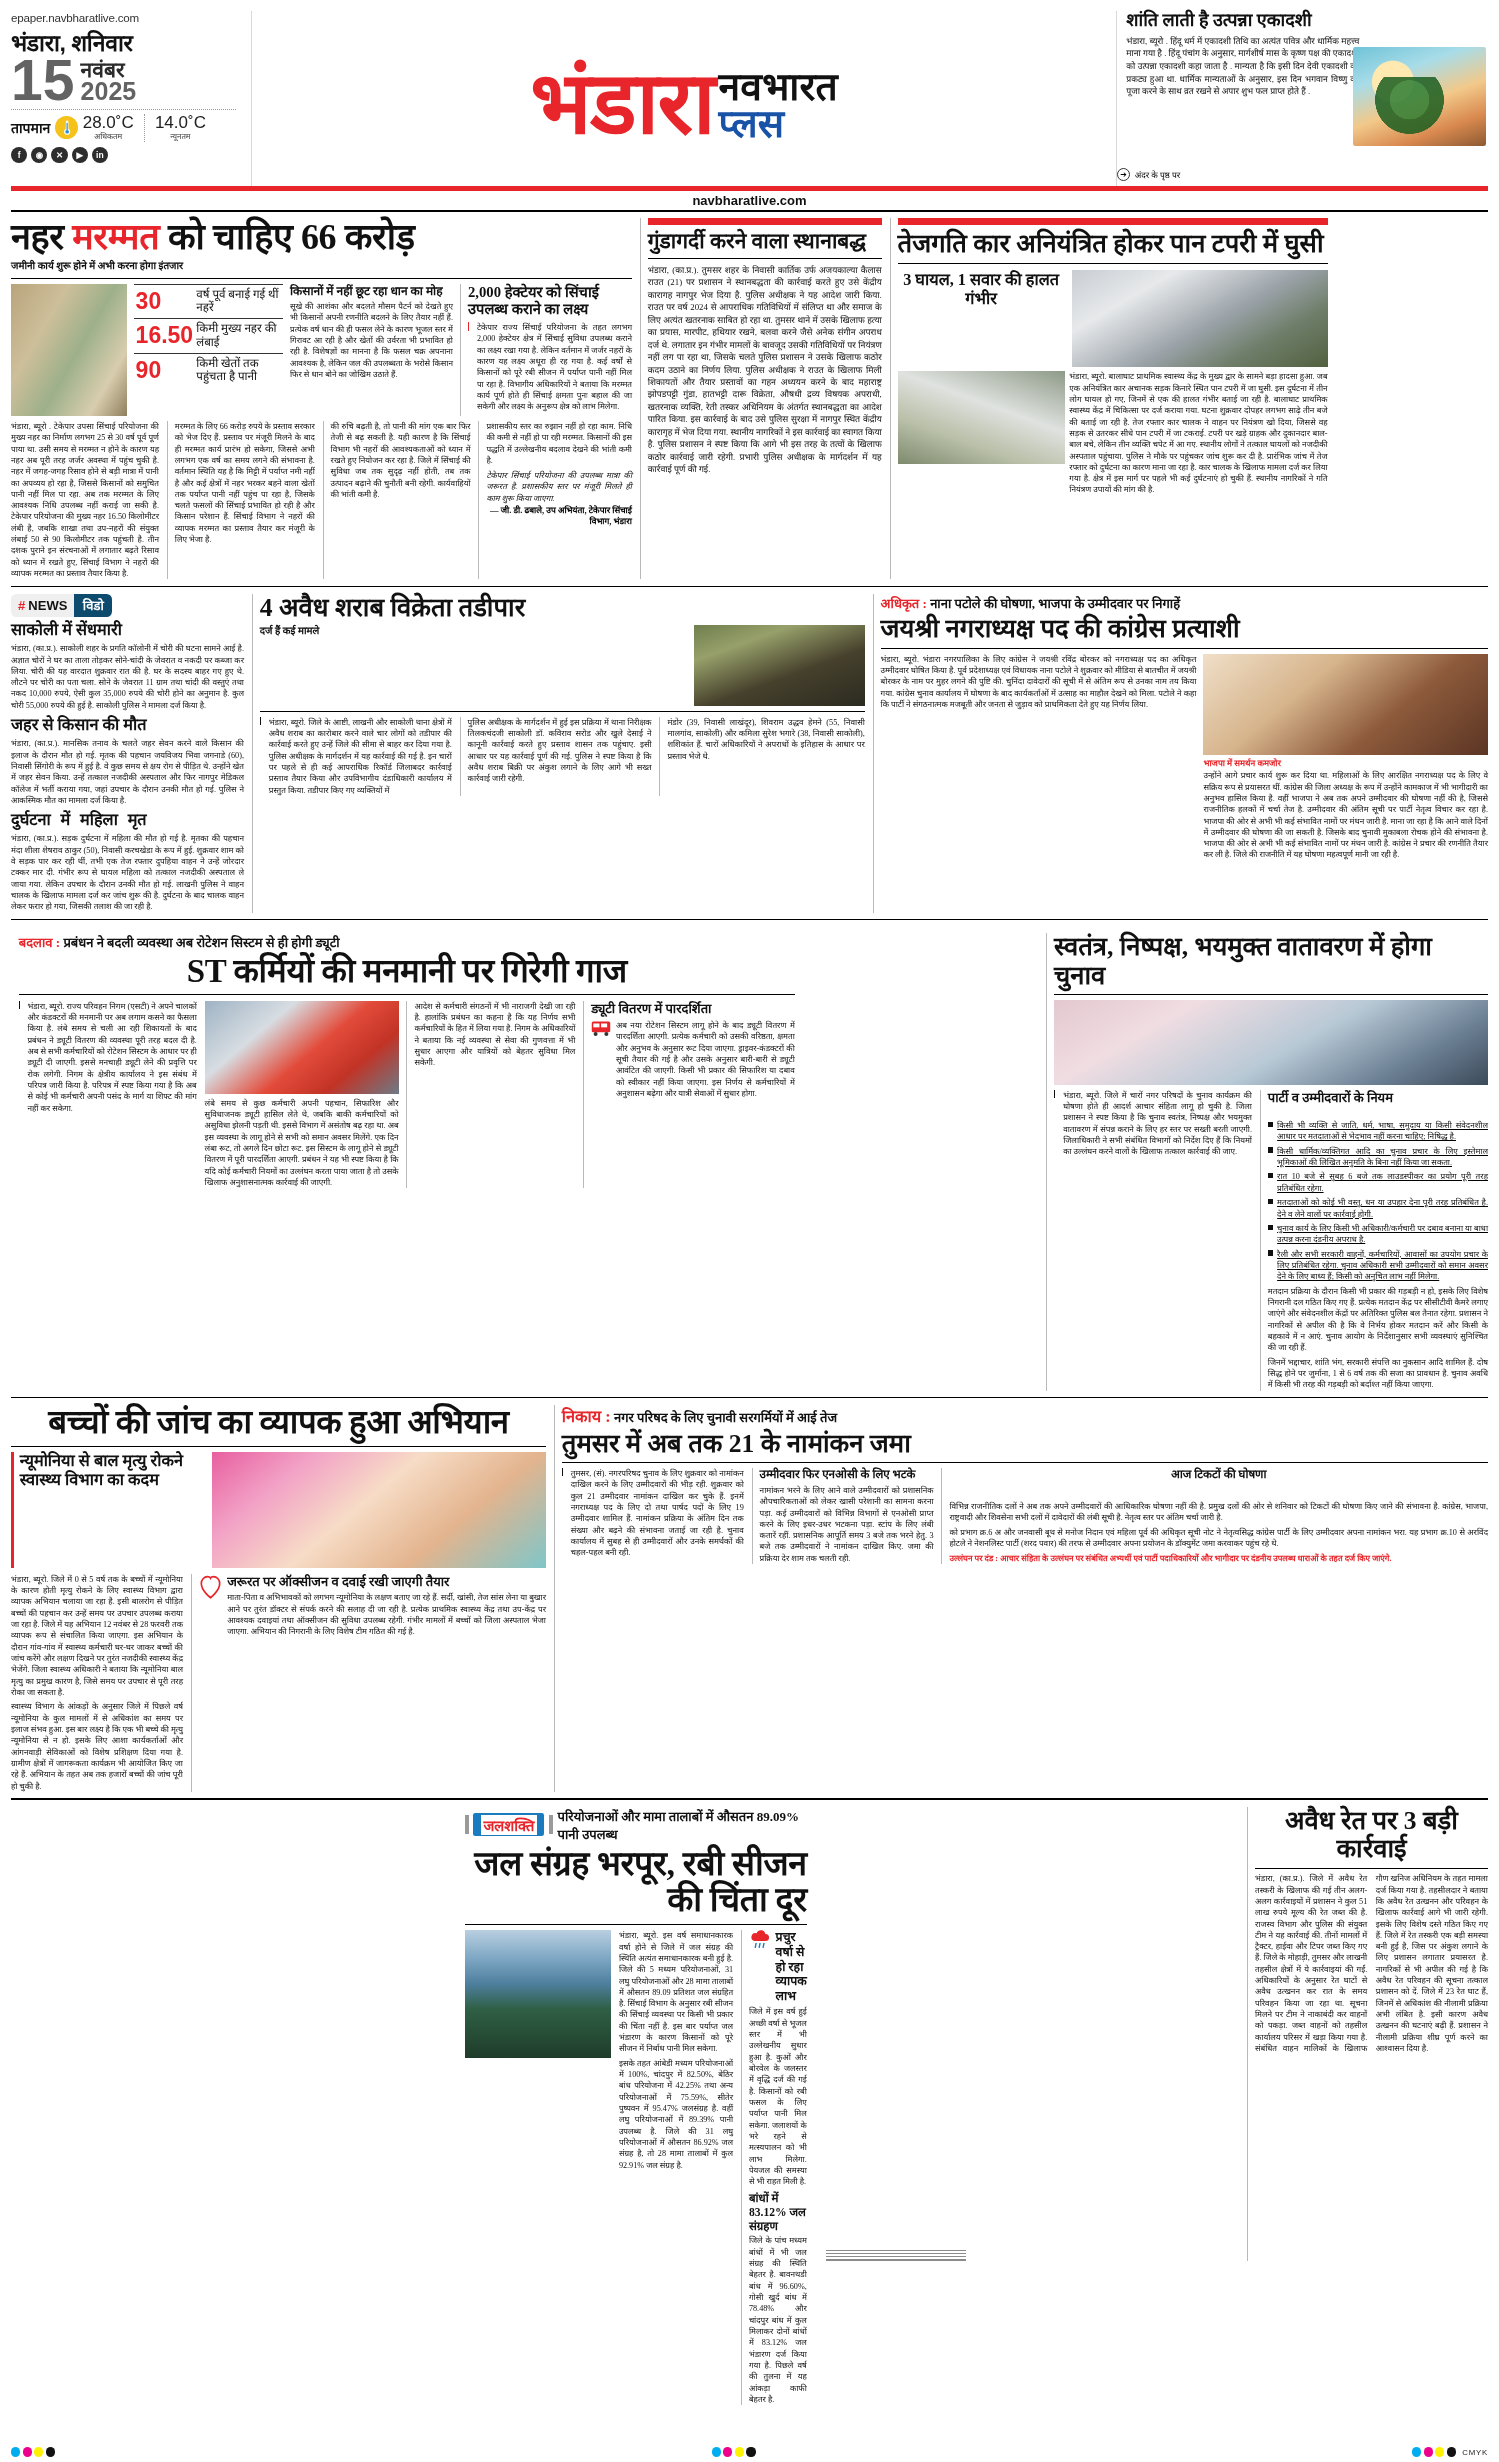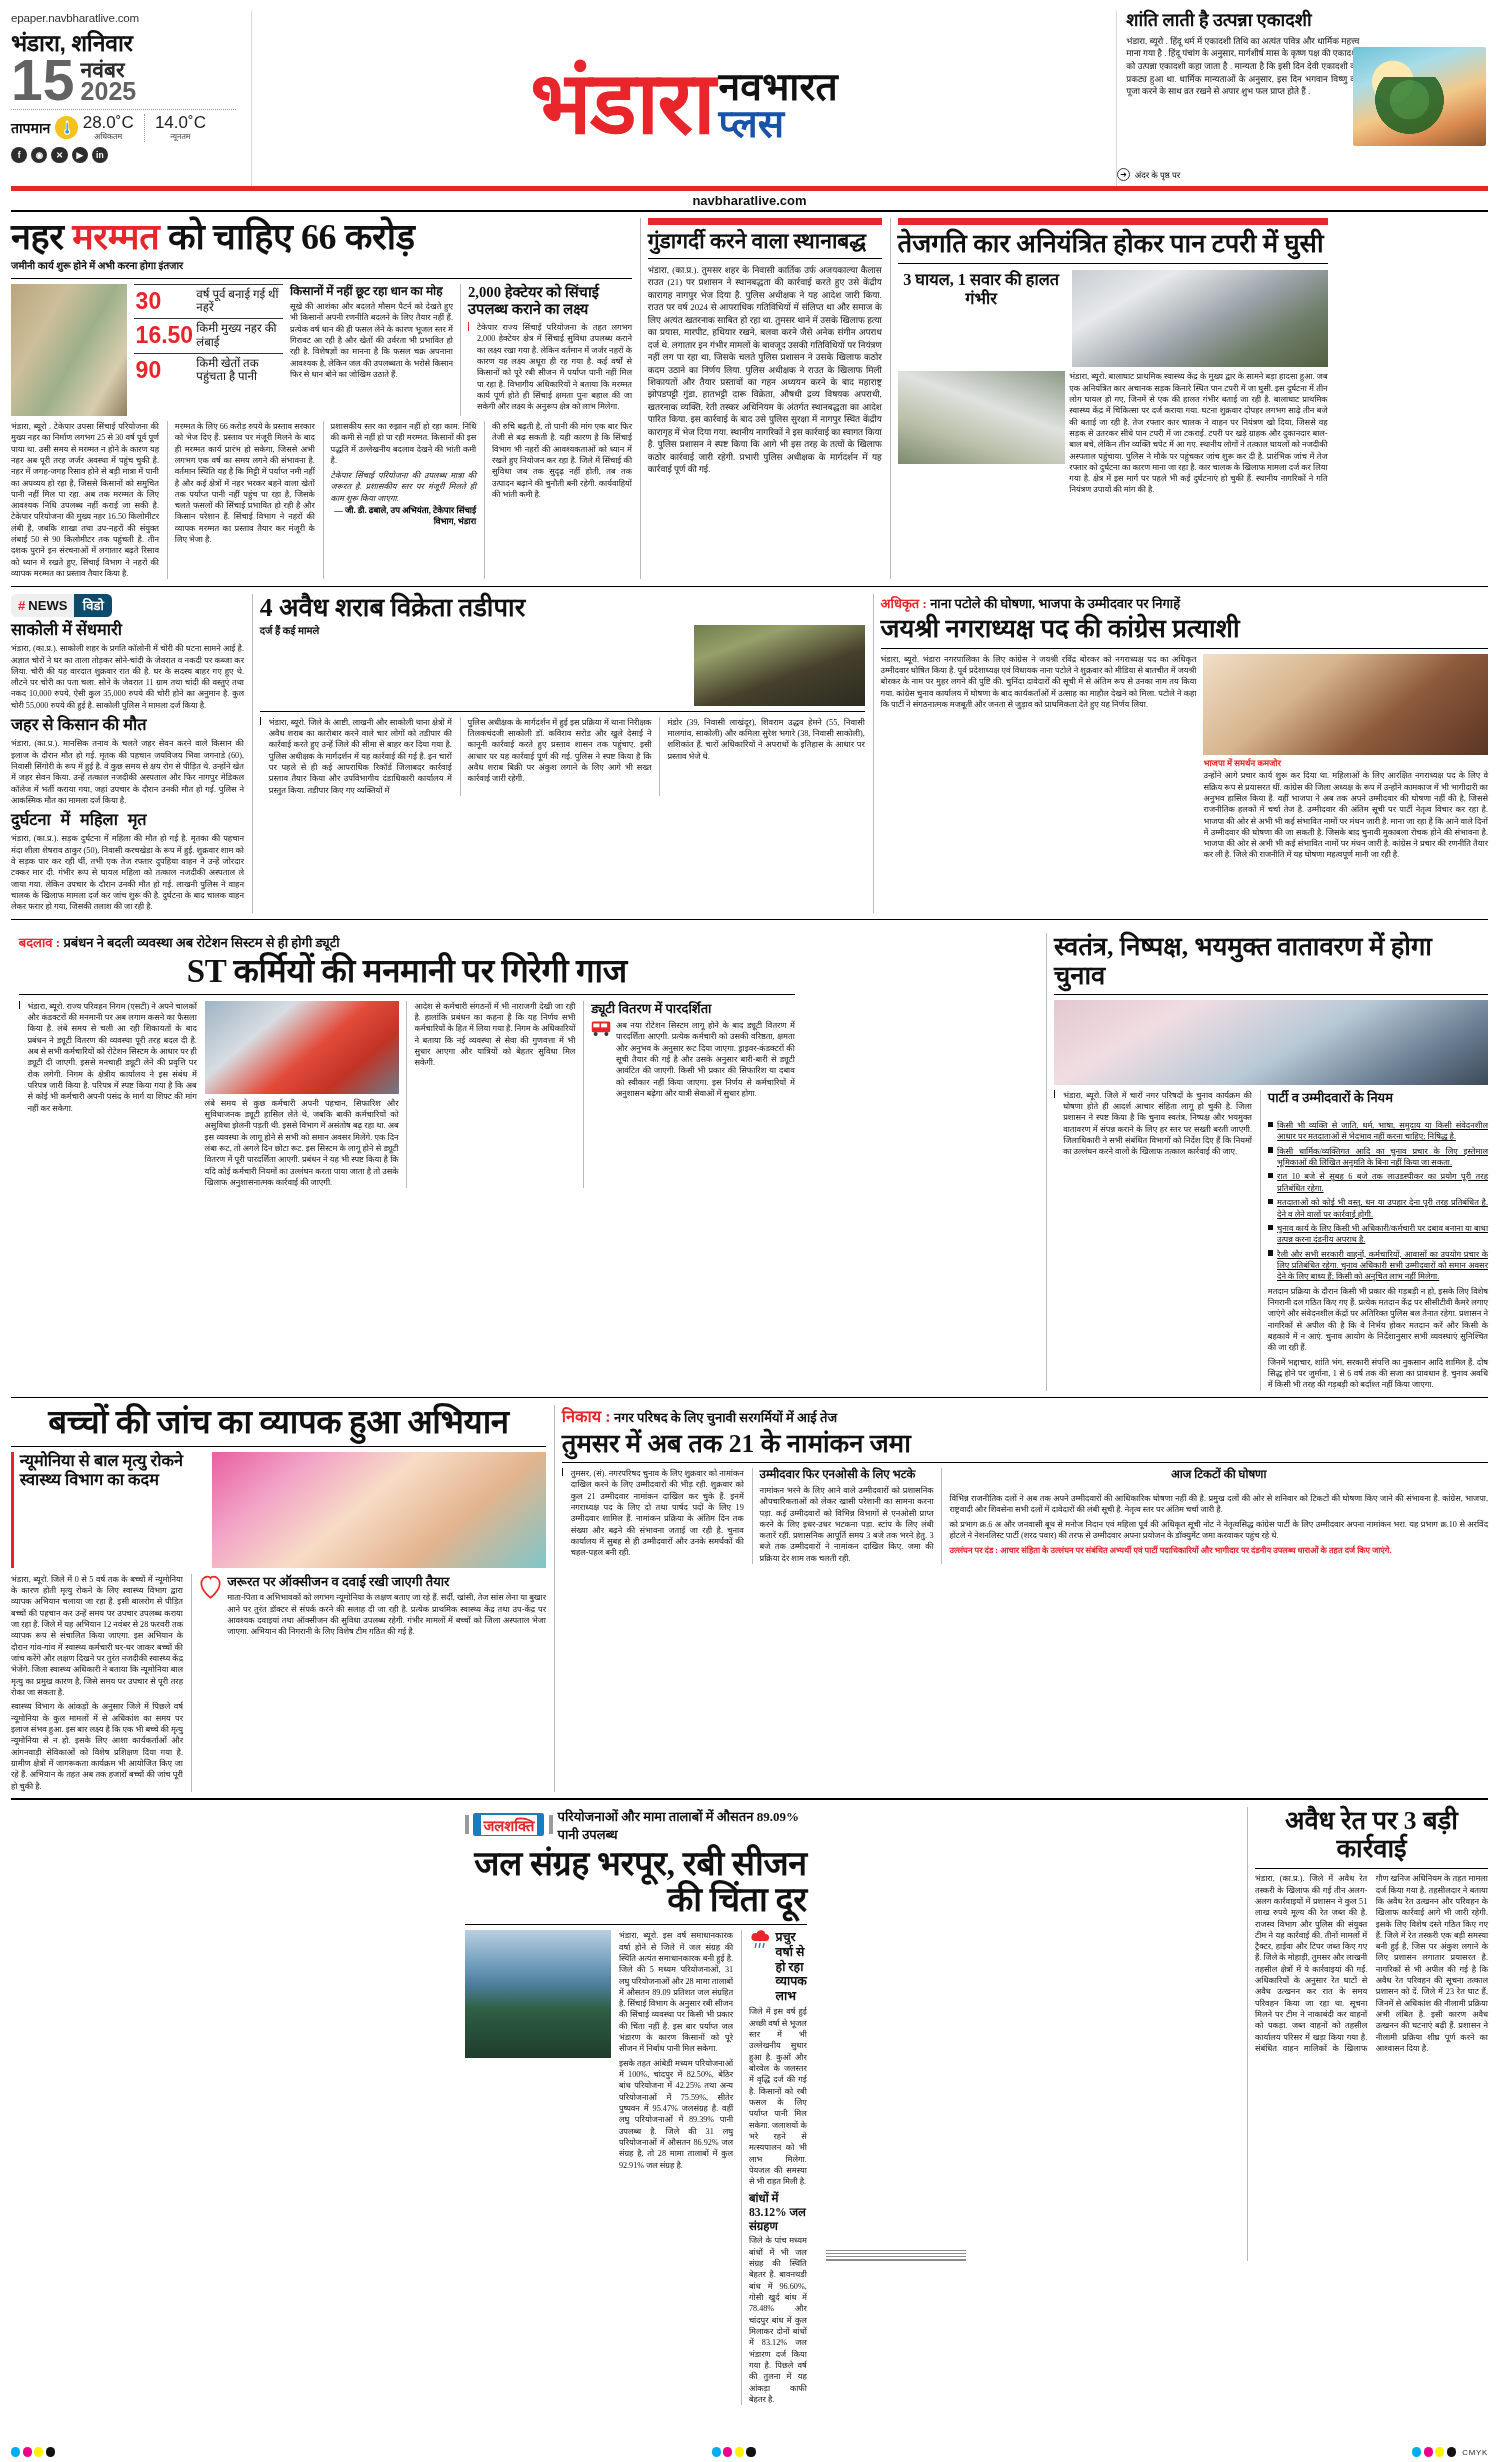--- a/index.html
+++ b/index.html
@@ -229,29 +229,29 @@
             <div class="body-text small">टेकेपार राज्य सिंचाई परियोजना के तहत लगभग 2,000 हेक्टेयर क्षेत्र में सिंचाई सुविधा उपलब्ध कराने का लक्ष्य रखा गया है. लेकिन वर्तमान में जर्जर नहरों के कारण यह लक्ष्य अधूरा ही रह गया है. कई वर्षों से किसानों को पूरे रबी सीजन में पर्याप्त पानी नहीं मिल पा रहा है. विभागीय अधिकारियों ने बताया कि मरम्मत कार्य पूर्ण होते ही सिंचाई क्षमता पुनः बहाल की जा सकेगी और लक्ष्य के अनुरूप क्षेत्र को लाभ मिलेगा.</div>
           </div>
         </div>
       </div>
 
       <div style="display:flex; gap:7.8px; margin-top:5.4px;">
         <div style="width:148px;" class="body-text small">भंडारा, ब्यूरो . टेकेपार उपसा सिंचाई परियोजना की मुख्य नहर का निर्माण लगभग 25 से 30 वर्ष पूर्व पूर्ण पाया था. उसी समय से मरम्मत न होने के कारण यह नहर अब पूरी तरह जर्जर अवस्था में पहुंच चुकी है. नहर में जगह-जगह रिसाव होने से बड़ी मात्रा में पानी का अपव्यय हो रहा है, जिससे किसानों को समुचित पानी नहीं मिल पा रहा. अब तक मरम्मत के लिए आवश्यक निधि उपलब्ध नहीं कराई जा सकी है. टेकेपार परियोजना की मुख्य नहर 16.50 किलोमीटर लंबी है, जबकि शाखा तथा उप-नहरों की संयुक्त लंबाई 50 से 90 किलोमीटर तक पहुंचती है. तीन दशक पुराने इन संरचनाओं में लगातार बढ़ते रिसाव को ध्यान में रखते हुए, सिंचाई विभाग ने नहरों की व्यापक मरम्मत का प्रस्ताव तैयार किया है.</div>
         <div style="width:148px;" class="divider-v">
           <div class="body-text small" style="padding-left:7px;">मरम्मत के लिए 66 करोड़ रुपये के प्रस्ताव सरकार को भेज दिए हैं. प्रस्ताव पर मंजूरी मिलने के बाद ही मरम्मत कार्य प्रारंभ हो सकेगा, जिससे अभी लगभग एक वर्ष का समय लगने की संभावना है. वर्तमान स्थिति यह है कि मिट्टी में पर्याप्त नमी नहीं है और कई क्षेत्रों में नहर भरकर बहने वाला खेतों तक पर्याप्त पानी नहीं पहुंच पा रहा है, जिसके चलते फसलों की सिंचाई प्रभावित हो रही है और किसान परेशान हैं. सिंचाई विभाग ने नहरों की व्यापक मरम्मत का प्रस्ताव तैयार कर मंजूरी के लिए भेजा है.</div>
         </div>
+        <div style="width:148px;" class="divider-v">
+          <div class="body-text small" style="padding-left:7px;">की रुचि बढ़ती है, तो पानी की मांग एक बार फिर तेजी से बढ़ सकती है. यही कारण है कि सिंचाई विभाग भी नहरों की आवश्यकताओं को ध्यान में रखते हुए नियोजन कर रहा है. जिले में सिंचाई की सुविधा जब तक सुदृढ़ नहीं होती, तब तक उत्पादन बढ़ाने की चुनौती बनी रहेगी. कार्यवाहियों की भांती कमी है.</div>
+        </div>
         <div style="flex:1;" class="divider-v">
           <div style="padding-left:7px;">
             <div class="body-text small">प्रशासकीय स्तर का रुझान नहीं हो रहा काम. निधि की कमी से नहीं हो पा रही मरम्मत. किसानों की इस पद्धति में उल्लेखनीय बदलाव देखने की भांती कमी है.</div>
             <div class="body-text small" style="margin-top:3.9px;font-style:italic;">टेकेपार सिंचाई परियोजना की उपलब्ध मात्रा की जरूरत है. प्रशासकीय स्तर पर मंजूरी मिलते ही काम शुरू किया जाएगा.</div>
             <div class="quote-attr">— जी. डी. ढबाले, उप अभियंता, टेकेपार सिंचाई विभाग, भंडारा</div>
           </div>
-        </div>
-        <div style="width:148px;" class="divider-v">
-          <div class="body-text small" style="padding-left:7px;">की रुचि बढ़ती है, तो पानी की मांग एक बार फिर तेजी से बढ़ सकती है. यही कारण है कि सिंचाई विभाग भी नहरों की आवश्यकताओं को ध्यान में रखते हुए नियोजन कर रहा है. जिले में सिंचाई की सुविधा जब तक सुदृढ़ नहीं होती, तब तक उत्पादन बढ़ाने की चुनौती बनी रहेगी. कार्यवाहियों की भांती कमी है.</div>
         </div>
       </div>
     </div>
 
     <div style="width:242px;" class="divider-v">
       <div style="padding-left:7px;">
         <div style="background:#e8252a;height:7px;width:100%;"></div>
         <div class="hl-lg" style="margin-top:4.7px;">गुंडागर्दी करने वाला स्थानाबद्ध</div>
         <div class="hairline" style="margin:4.7px 0;"></div>
         <div class="body-text">भंडारा, (का.प्र.). तुमसर शहर के निवासी कार्तिक उर्फ अजयकाल्या कैलास राउत (21) पर प्रशासन ने स्थानबद्धता की कार्रवाई करते हुए उसे केंद्रीय कारागह नागपुर भेज दिया है. पुलिस अधीक्षक ने यह आदेश जारी किया. राउत पर वर्ष 2024 से आपराधिक गतिविधियों में संलिप्त था और समाज के लिए अत्यंत खतरनाक साबित हो रहा था. तुमसर थाने में उसके खिलाफ हत्या का प्रयास, मारपीट, हथियार रखने, बलवा करने जैसे अनेक संगीन अपराध दर्ज थे. लगातार इन गंभीर मामलों के बावजूद उसकी गतिविधियों पर नियंत्रण नहीं लग पा रहा था, जिसके चलते पुलिस प्रशासन ने उसके खिलाफ कठोर कदम उठाने का निर्णय लिया. पुलिस अधीक्षक ने राउत के खिलाफ मिली शिकायतों और तैयार प्रस्तावों का गहन अध्ययन करने के बाद महाराष्ट्र झोपडपट्टी गुंडा, हातभट्टी दारू विक्रेता, औषधी द्रव्य विषयक अपराधी, खतरनाक व्यक्ति, रेती तस्कर अधिनियम के अंतर्गत स्थानबद्धता का आदेश पारित किया. इस कार्रवाई के बाद उसे पुलिस सुरक्षा में नागपुर स्थित केंद्रीय कारागृह में भेज दिया गया. स्थानीय नागरिकों ने इस कार्रवाई का स्वागत किया है. पुलिस प्रशासन ने स्पष्ट किया कि आगे भी इस तरह के तत्वों के खिलाफ कठोर कार्रवाई जारी रहेगी. प्रभारी पुलिस अधीक्षक के मार्गदर्शन में यह कार्रवाई पूर्ण की गई.</div>
@@ -483,21 +483,21 @@
           </div>
           <div style="width:182px;" class="divider-v">
             <div style="padding-left:7px;">
               <div class="hl-sm" style="font-size:11.6px;">उम्मीदवार फिर एनओसी के लिए भटके</div>
               <div class="body-text small" style="margin-top:3.1px;">नामांकन भरने के लिए आने वाले उम्मीदवारों को प्रशासनिक औपचारिकताओं को लेकर खासी परेशानी का सामना करना पड़ा. कई उम्मीदवारों को विभिन्न विभागों से एनओसी प्राप्त करने के लिए इधर-उधर भटकना पड़ा. स्टांप के लिए लंबी कतारें रहीं. प्रशासनिक आपूर्ति समय 3 बजे तक भरने हेतु. 3 बजे तक उम्मीदवारों ने नामांकन दाखिल किए. जमा की प्रक्रिया देर शाम तक चलती रही.</div>
             </div>
           </div>
           <div style="flex:1;" class="divider-v">
             <div style="padding-left:7px;">
               <div class="hl-sm" style="font-size:11.6px;text-align:center;">आज टिकटों की घोषणा</div>
-              <div class="body-text small" style="margin-top:11px;">विभिन्न राजनीतिक दलों ने अब तक अपने उम्मीदवारों की आधिकारिक घोषणा नहीं की है. प्रमुख दलों की ओर से शनिवार को टिकटों की घोषणा किए जाने की संभावना है. कांग्रेस, भाजपा, राष्ट्रवादी और शिवसेना सभी दलों में दावेदारों की लंबी सूची है. नेतृत्व स्तर पर अंतिम चर्चा जारी है.</div>
+              <div class="body-text small" style="margin-top:19px;">विभिन्न राजनीतिक दलों ने अब तक अपने उम्मीदवारों की आधिकारिक घोषणा नहीं की है. प्रमुख दलों की ओर से शनिवार को टिकटों की घोषणा किए जाने की संभावना है. कांग्रेस, भाजपा, राष्ट्रवादी और शिवसेना सभी दलों में दावेदारों की लंबी सूची है. नेतृत्व स्तर पर अंतिम चर्चा जारी है.</div>
               <div class="body-text small" style="margin-top:3.1px;">को प्रभाग क्र.6 अ और जनवासी बूथ से मनोज निदान एवं महिला पूर्व की अधिकृत सूची नोट ने नेतृत्वसिद्ध कांग्रेस पार्टी के लिए उम्मीदवार अपना नामांकन भरा. यह प्रभाग क्र.10 से अरविंद होटले ने नेशनलिस्ट पार्टी (शरद पवार) की तरफ से उम्मीदवार अपना प्रयोजन के डॉक्युमेंट जमा करवाकर पहुंच रहे थे.</div>
               <div class="body-text small" style="margin-top:3.9px;">
                 <span class="red" style="font-weight:800;">उल्लंघन पर दंड : आचार संहिता के उल्लंघन पर संबंधित अभ्यर्थी एवं पार्टी पदाधिकारियों और भागीदार पर दंडनीय उपलब्ध धाराओं के तहत दर्ज किए जाएंगे.</span>
               </div>
             </div>
           </div>
         </div>
       </div>
     </div>
   </div>

